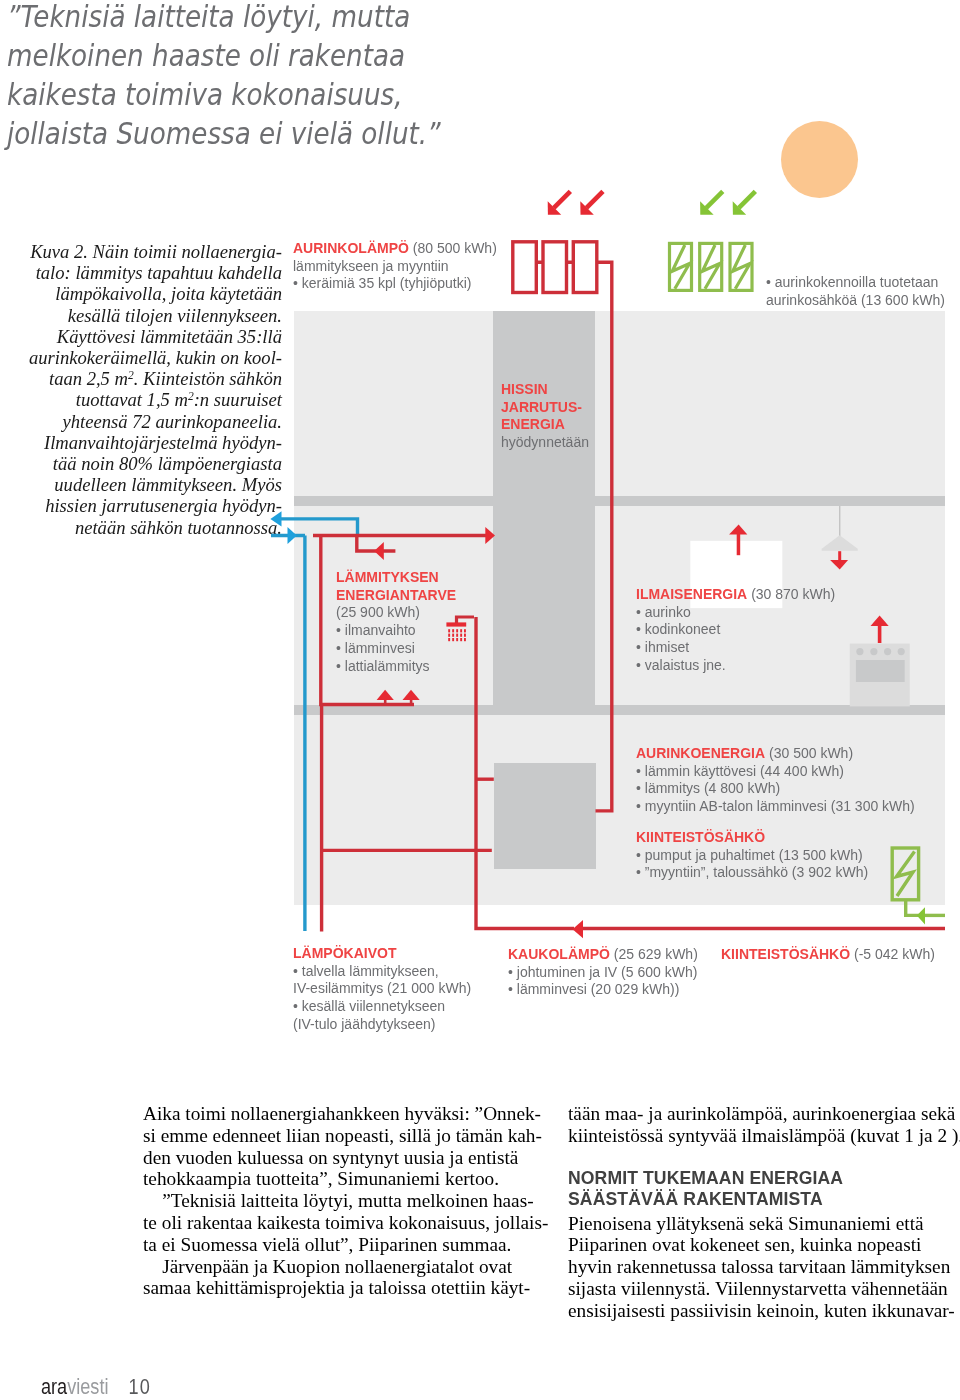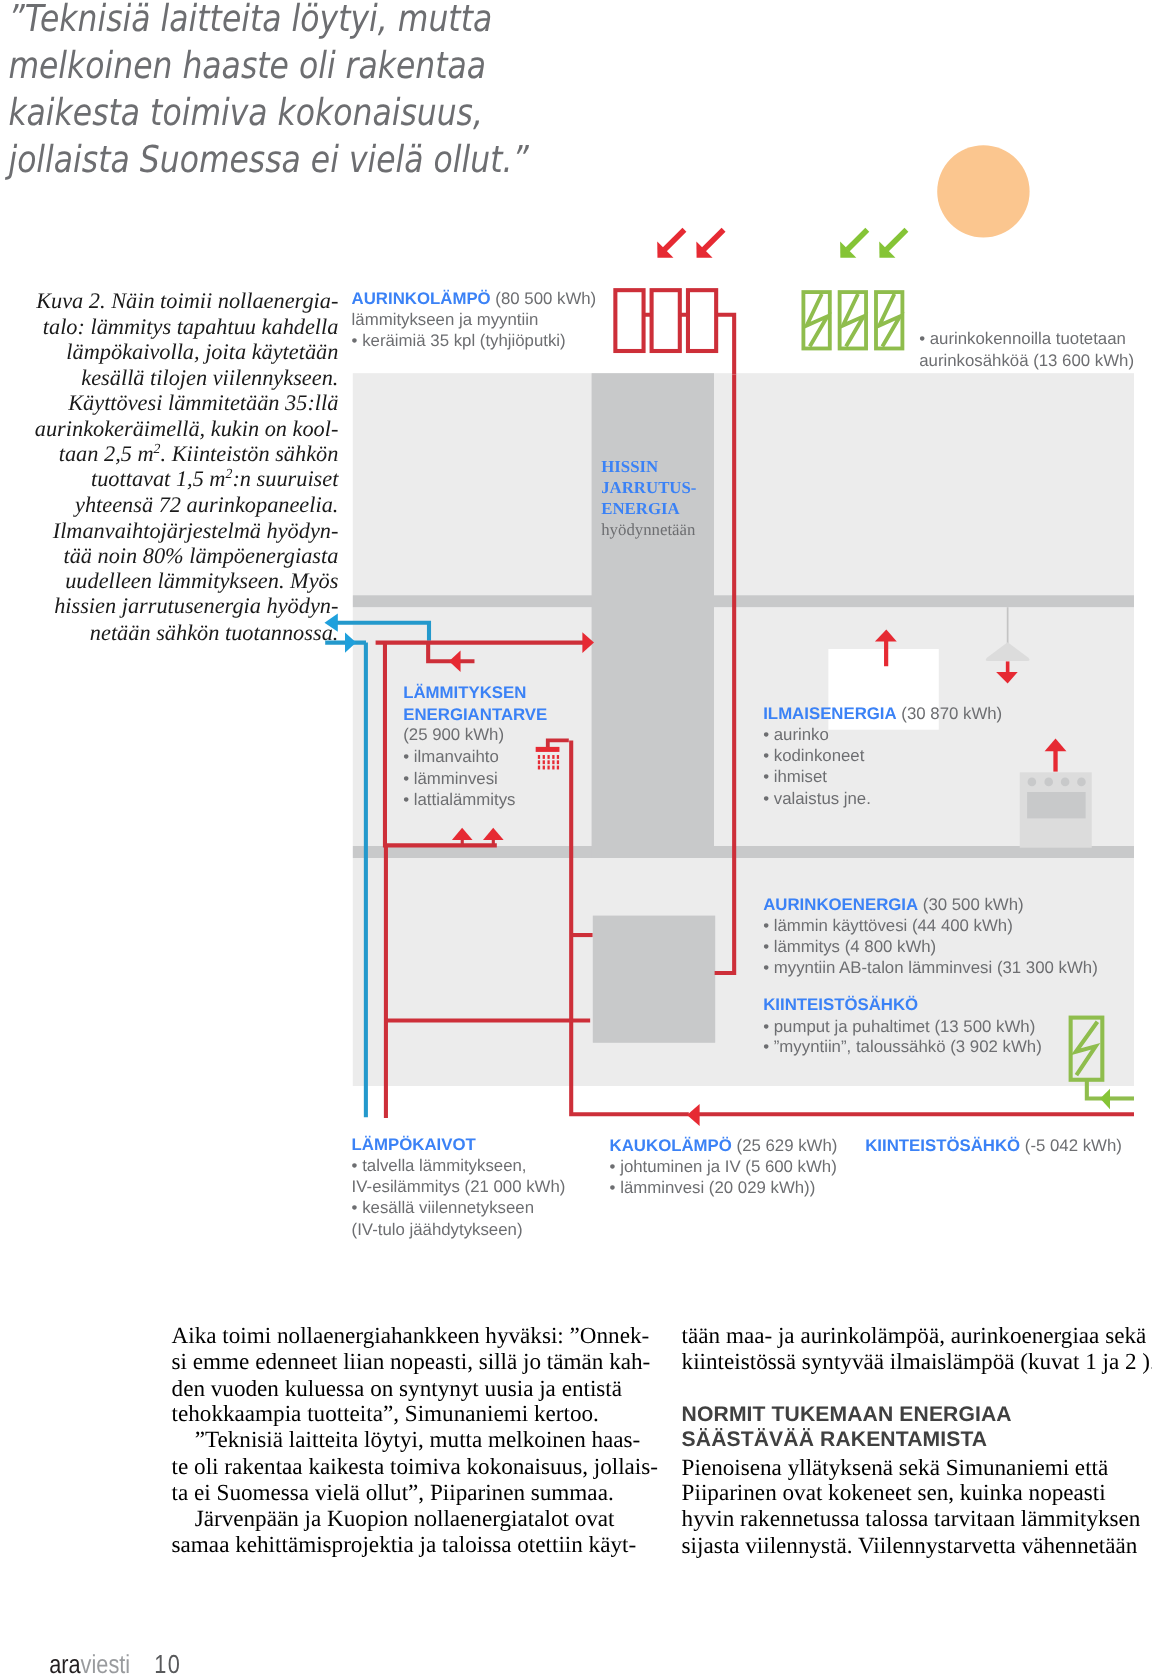--- a/index.html
+++ b/index.html
@@ -18,27 +18,27 @@
   .blk-f1{left:294px;top:311px;width:651px;height:185px;}
   .blk-f2{left:294px;top:506px;width:651px;height:199px;}
   .blk-f3{left:294px;top:715px;width:651px;height:190px;}
   .slab{position:absolute;background:#c8c9ca;left:294px;width:651px;height:10px;}
   .slab1{top:496px;}
   .slab2{top:705px;}
   .shaft{position:absolute;left:493px;top:311px;width:102px;height:404px;background:#c8c9ca;}
   .tank{position:absolute;left:494px;top:763px;width:102px;height:106px;background:#c8c9ca;}
   .dtext{position:absolute;font-family:"Liberation Sans",sans-serif;font-size:14px;line-height:17.7px;
     color:#6d6e71;white-space:nowrap;}
-  .dtext b{color:#3b82f6;font-weight:bold;}
+  .dtext b{color:#ef4444;font-weight:bold;}
   .dtext .bl{padding-left:11px;text-indent:-11px;}
   .dtext .bl:before{content:"\2022\00a0";}
   .dtext .bl0{white-space:nowrap;}
   .t-solarheat{left:293px;top:240px;}
   .t-pv{left:766px;top:274px;}
-  .t-elev{left:501px;top:381px;line-height:17.7px;font-family:Liberation Serif, serif;}
+  .t-elev{left:501px;top:381px;line-height:17.7px;}
   .t-heat{left:336px;top:569px;}
   .t-free{left:636px;top:586px;}
   .t-solaren{left:636px;top:745px;}
   .t-prop{left:636px;top:829px;}
   .t-wells{left:293px;top:945px;}
   .t-district{left:508px;top:946px;}
   .t-grid{left:721px;top:946px;}
   .bodytext{position:absolute;font-family:"Liberation Serif",serif;font-size:19.3px;line-height:21.8px;
     color:#000;text-align:left;}
   .bodytext div{white-space:pre;}
@@ -275,20 +275,20 @@
       <div>tehokkaampia tuotteita”, Simunaniemi kertoo.</div>
       <div>    ”Teknisiä laitteita löytyi, mutta melkoinen haas-</div>
       <div>te oli rakentaa kaikesta toimiva kokonaisuus, jollais-</div>
       <div>ta ei Suomessa vielä ollut”, Piiparinen summaa.</div>
       <div>    Järvenpään ja Kuopion nollaenergiatalot ovat</div>
       <div>samaa kehittämisprojektia ja taloissa otettiin käyt-</div>
     </div>
   <div class="bodytext col2">
     <div><div>tään maa- ja aurinkolämpöä, aurinkoenergiaa sekä</div><div>kiinteistössä syntyvää ilmaislämpöä (kuvat 1 ja 2 ).</div></div>
     <div class="greenhead"><div>NORMIT TUKEMAAN ENERGIAA</div><div>SÄÄSTÄVÄÄ RAKENTAMISTA</div></div>
-    <div><div>Pienoisena yllätyksenä sekä Simunaniemi että</div><div>Piiparinen ovat kokeneet sen, kuinka nopeasti</div><div>hyvin rakennetussa talossa tarvitaan lämmityksen</div><div>sijasta viilennystä. Viilennystarvetta vähennetään</div></div>
+    <div><div>Pienoisena yllätyksenä sekä Simunaniemi että</div><div>Piiparinen ovat kokeneet sen, kuinka nopeasti</div><div>hyvin rakennetussa talossa tarvitaan lämmityksen</div><div>sijasta viilennystä. Viilennystarvetta vähennetään</div><div>ensisijaisesti passiivisin keinoin, kuten ikkunavar-</div></div>
   </div>
 
   <div class="footer">
     <span class="brand-bold">ara</span><span class="brand-light">viesti</span>
     <span class="pagenum">10</span>
   </div>
 </div>
 
 </body></html>

